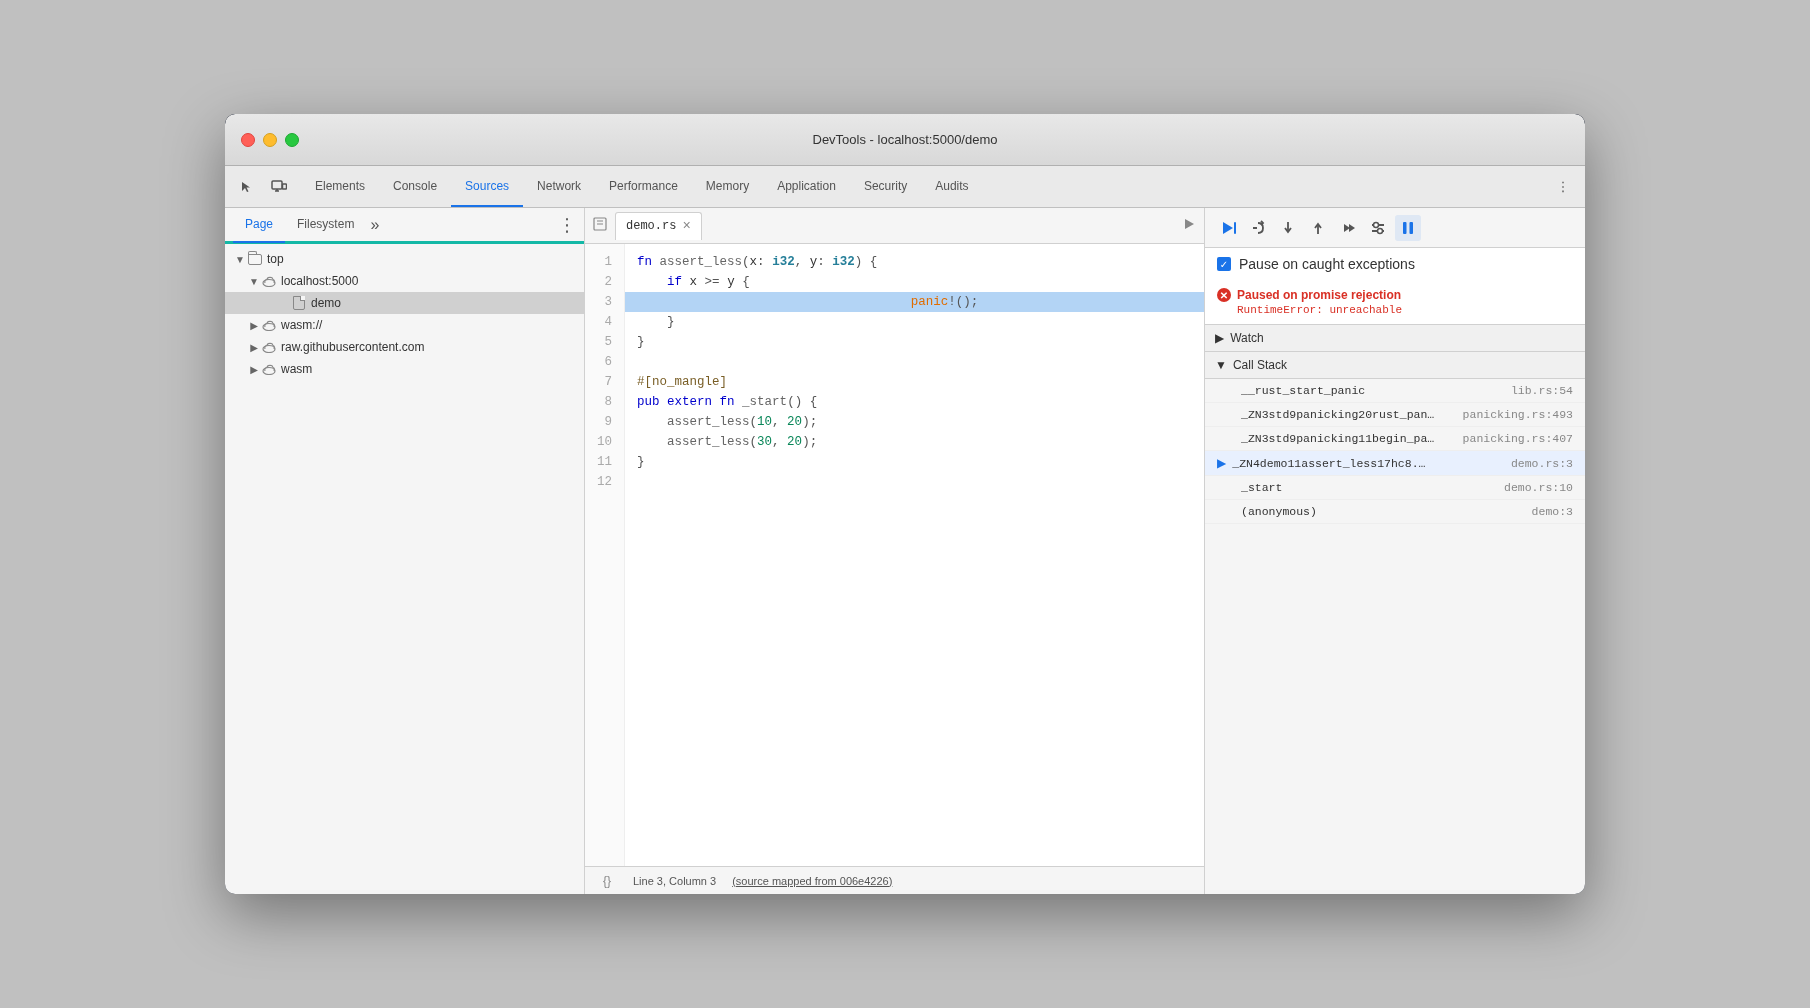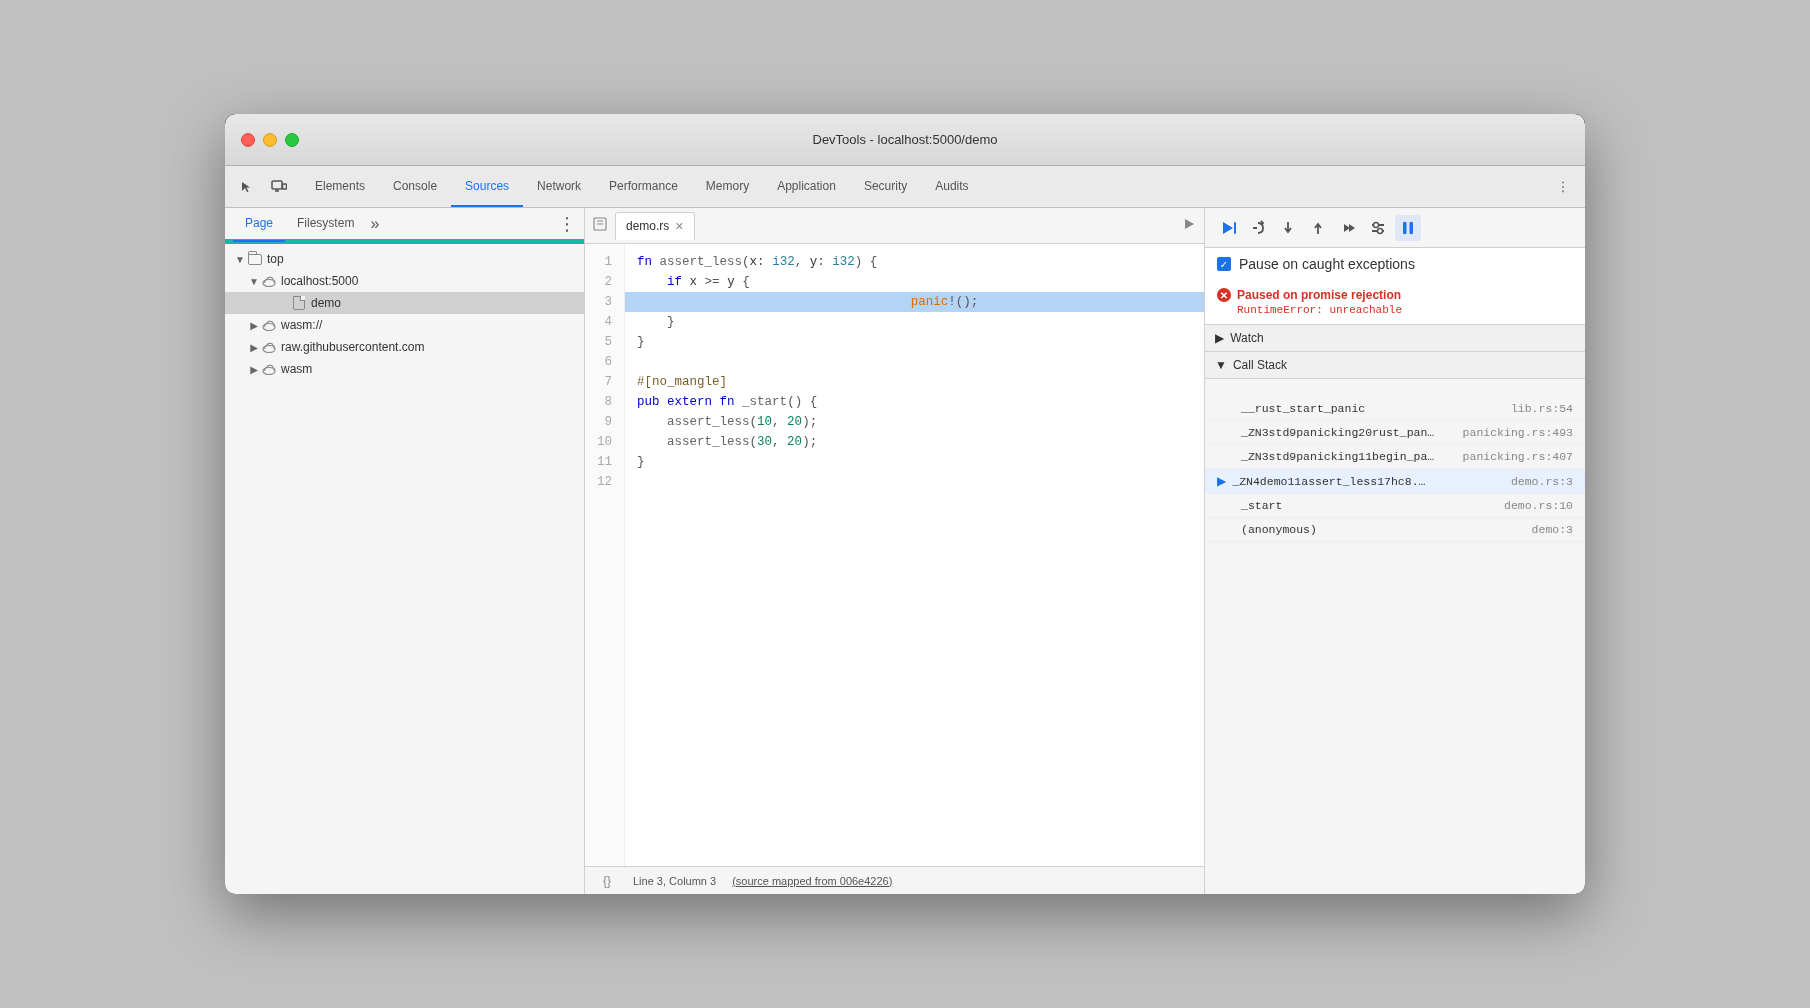--- a/index.html
+++ b/index.html
@@ -121,21 +121,21 @@
       width: 360px;
       background: #f5f5f5;
       border-right: 1px solid #d0d0d0;
       display: flex;
       flex-direction: column;
       flex-shrink: 0;
     }
     .file-panel-tabs {
       display: flex;
       align-items: center;
-      border-bottom: 5px solid #14b8a6;
+      border-bottom: 3px solid #14b8a6;
       padding: 0 8px;
       height: 36px;
     }
     .panel-tab {
       padding: 0 12px;
       height: 36px;
       display: flex;
       align-items: center;
       cursor: pointer;
       font-size: 12px;
@@ -238,20 +238,21 @@
       overflow: hidden;
       border-right: 1px solid #d0d0d0;
     }
     .editor-tabs {
       display: flex;
       align-items: center;
       border-bottom: 1px solid #d0d0d0;
       background: #f5f5f5;
       height: 36px;
       padding: 0 8px;
+      font-family: Liberation Mono, monospace;
     }
     .editor-tab-left {
       margin-right: 8px;
       cursor: pointer;
       color: #555;
       font-size: 14px;
     }
     .editor-file-tab {
       display: flex;
       align-items: center;
@@ -311,21 +312,21 @@
       padding: 0 12px;
       white-space: pre;
     }
     .code-line.highlighted {
       background: #b3d4f5;
       justify-content: center;
     }
     .code-keyword { color: #0000cc; }
     .code-func { color: #666; }
     .code-param { color: #333; }
-    .code-type { color: #267f99; }
+    .code-type { color: #267f99; font-weight: bold; }
     .code-number { color: #098658; }
     .code-macro { color: #e06c00; }
     .code-punct { color: #555; }
     .code-attr { color: #795e26; }
     .editor-status {
       height: 28px;
       background: #f5f5f5;
       border-top: 1px solid #d0d0d0;
       display: flex;
       align-items: center;
@@ -459,21 +460,20 @@
       font-size: 12px;
       font-weight: 500;
       color: #333;
       gap: 6px;
       background: #f0f0f0;
       border-bottom: 1px solid #d0d0d0;
     }
     .callstack-list {
       flex: 1;
       overflow-y: auto;
-      margin-top: 18px;
     }
     .call-item {
       display: flex;
       align-items: center;
       justify-content: space-between;
       padding: 5px 12px;
       font-size: 11.5px;
       color: #333;
       border-bottom: 1px solid #eee;
       cursor: pointer;

